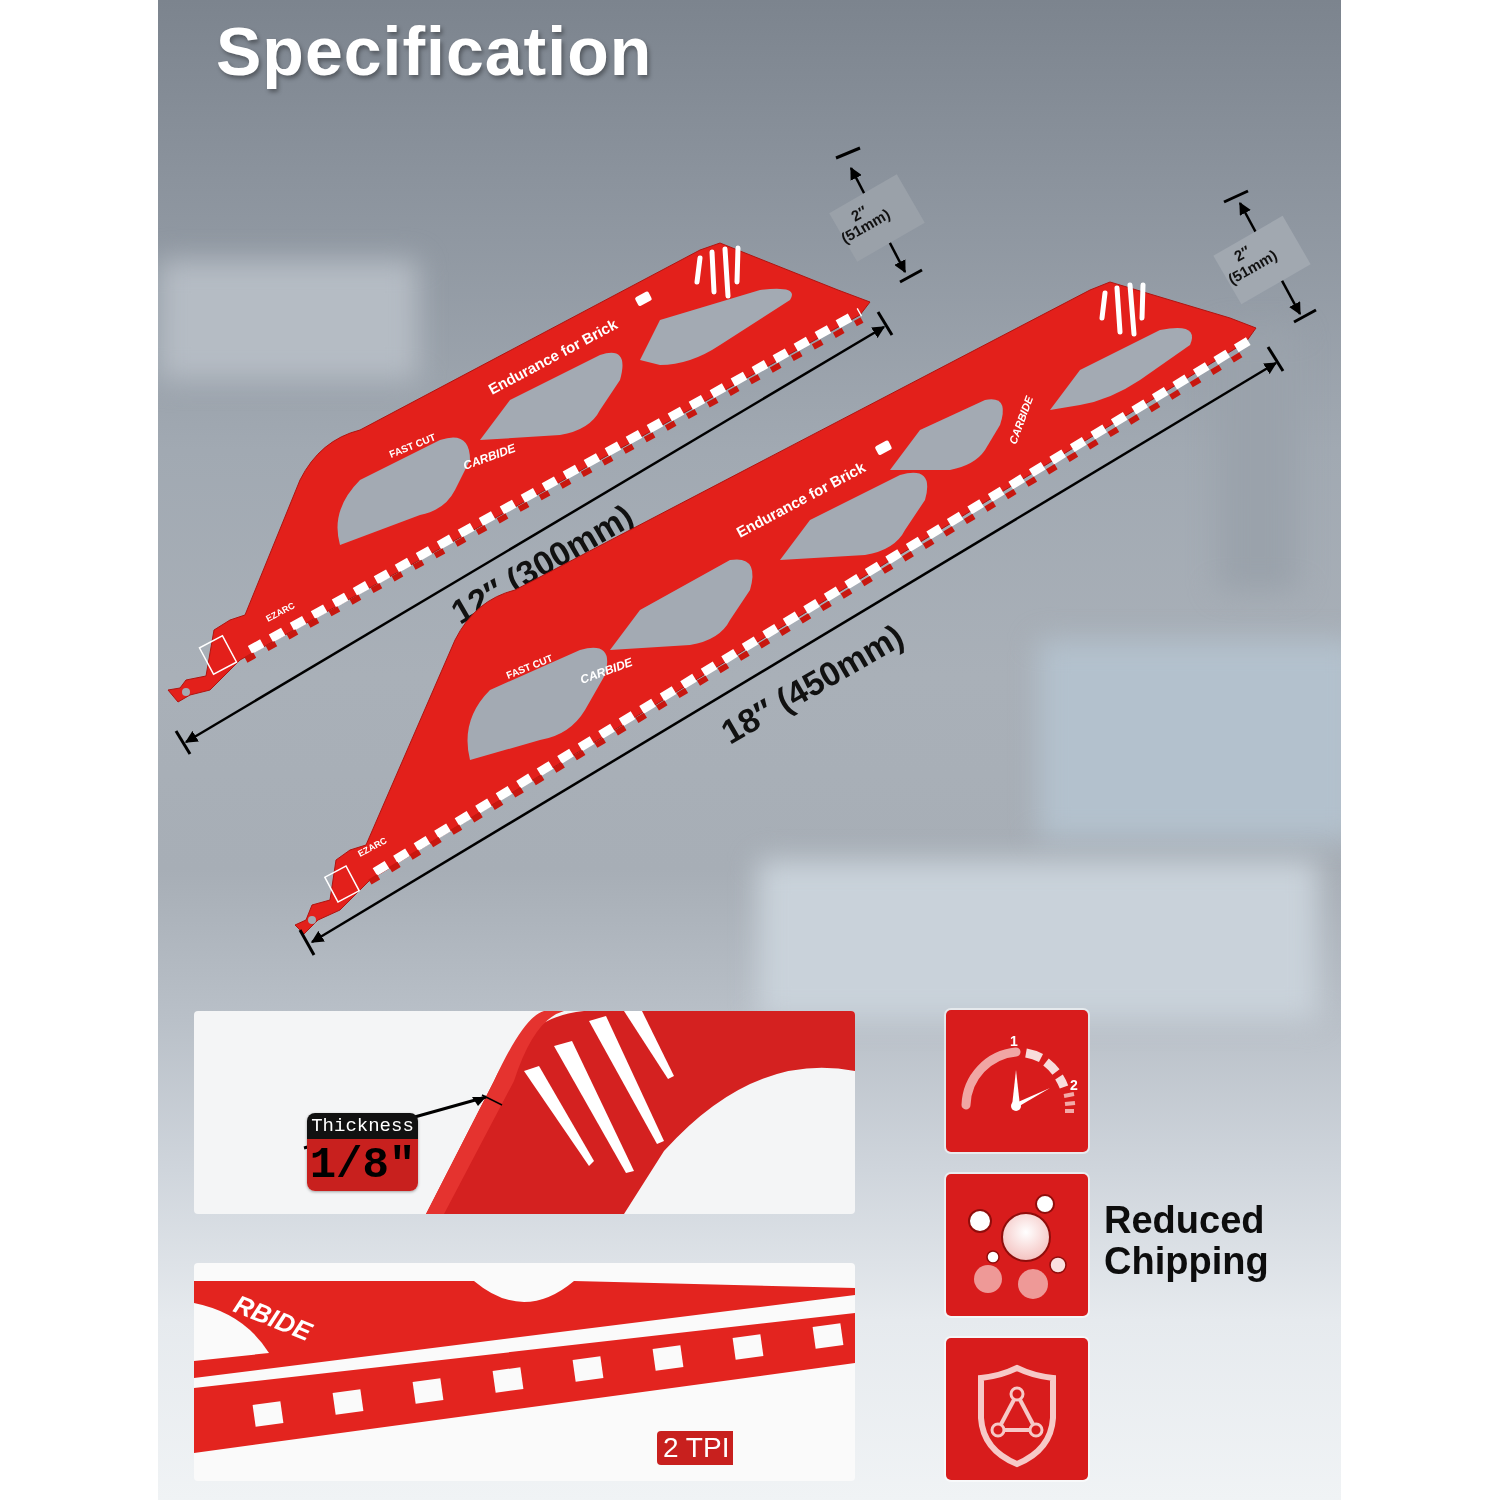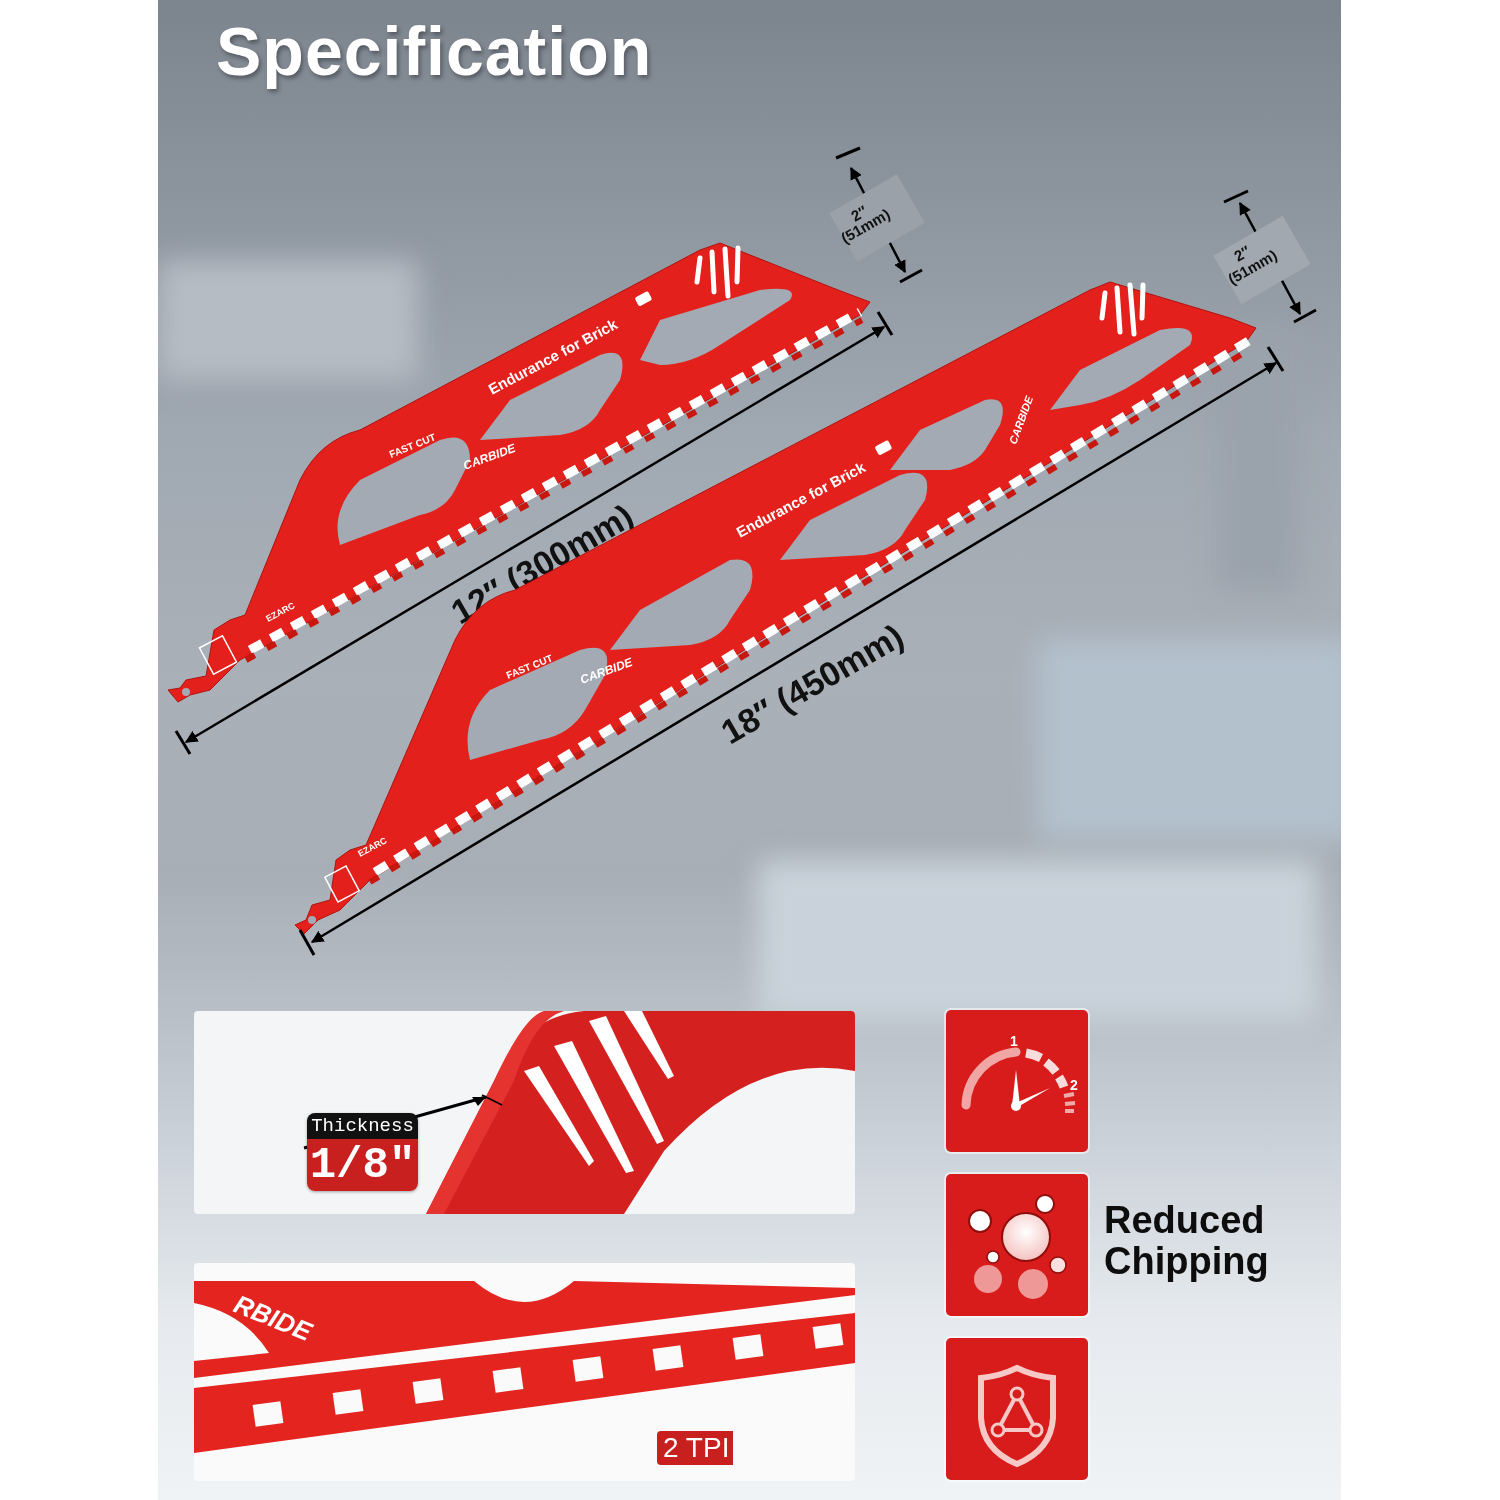--- a/index.html
+++ b/index.html
@@ -6,21 +6,21 @@
   body{width:1500px;height:1500px;position:relative;overflow:hidden;font-family:"Liberation Sans",sans-serif;}
   #canvas{position:absolute;left:158px;top:0;width:1183px;height:1500px;overflow:hidden;
     background:linear-gradient(180deg,#7c848e 0%,#8b939d 12%,#a1a9b2 30%,#a9b0b8 45%,#a7aeb6 58%,#b9c0c8 68%,#cfd5dc 78%,#e6eaee 88%,#f0f3f5 100%);}
   .bgshape{position:absolute;border-radius:6px;filter:blur(14px);}
   #title{position:absolute;left:58px;top:12px;font-size:68px;font-weight:900;color:#ffffff;letter-spacing:1px;
     text-shadow:2px 3px 4px rgba(0,0,0,0.35);font-family:"Liberation Sans",sans-serif;}
   svg text{font-family:"Liberation Sans",sans-serif;}
   .panel{position:absolute;background:#f4f5f6;border-radius:4px;overflow:hidden;}
   #thick-badge{position:absolute;left:113px;top:102px;width:111px;border-radius:8px;overflow:hidden;box-shadow:0 1px 3px rgba(0,0,0,.35);font-family:Liberation Mono, monospace;}
   #thick-badge .top{background:#111;color:#fff;font-size:19px;text-align:center;height:26px;line-height:26px;}
-  #thick-badge .bot{background:#c8201e;color:#ffffff;font-size:44px;font-weight:900;text-align:center;height:52px;line-height:52px;}
+  #thick-badge .bot{background:#c8201e;color:#000000;font-size:44px;font-weight:900;text-align:center;height:52px;line-height:52px;}
   #tpi-badge{position:absolute;left:463px;top:168px;height:34px;display:flex;border-radius:4px;overflow:hidden;font-size:28px;line-height:34px;}
   #tpi-badge .r{background:#c8201e;color:#ffffff;padding:0 4px 0 6px;}
   #tpi-badge .b{background:#0a0a0a;color:#e5e5e5;padding:8px 8px 0 4px;margin-top:45px;}
   .feat{position:absolute;left:946px;width:400px;height:142px;}
   .feat .box{position:absolute;left:0;top:0;width:142px;height:142px;background:#d81c1c;border-radius:5px;box-shadow:0 0 0 2px rgba(255,255,255,0.55);}
   .feat .label{position:absolute;left:158px;top:26px;font-size:38px;font-weight:700;color:#0d0d0d;line-height:41px;}
 </style>
 </head>
 <body>
 

